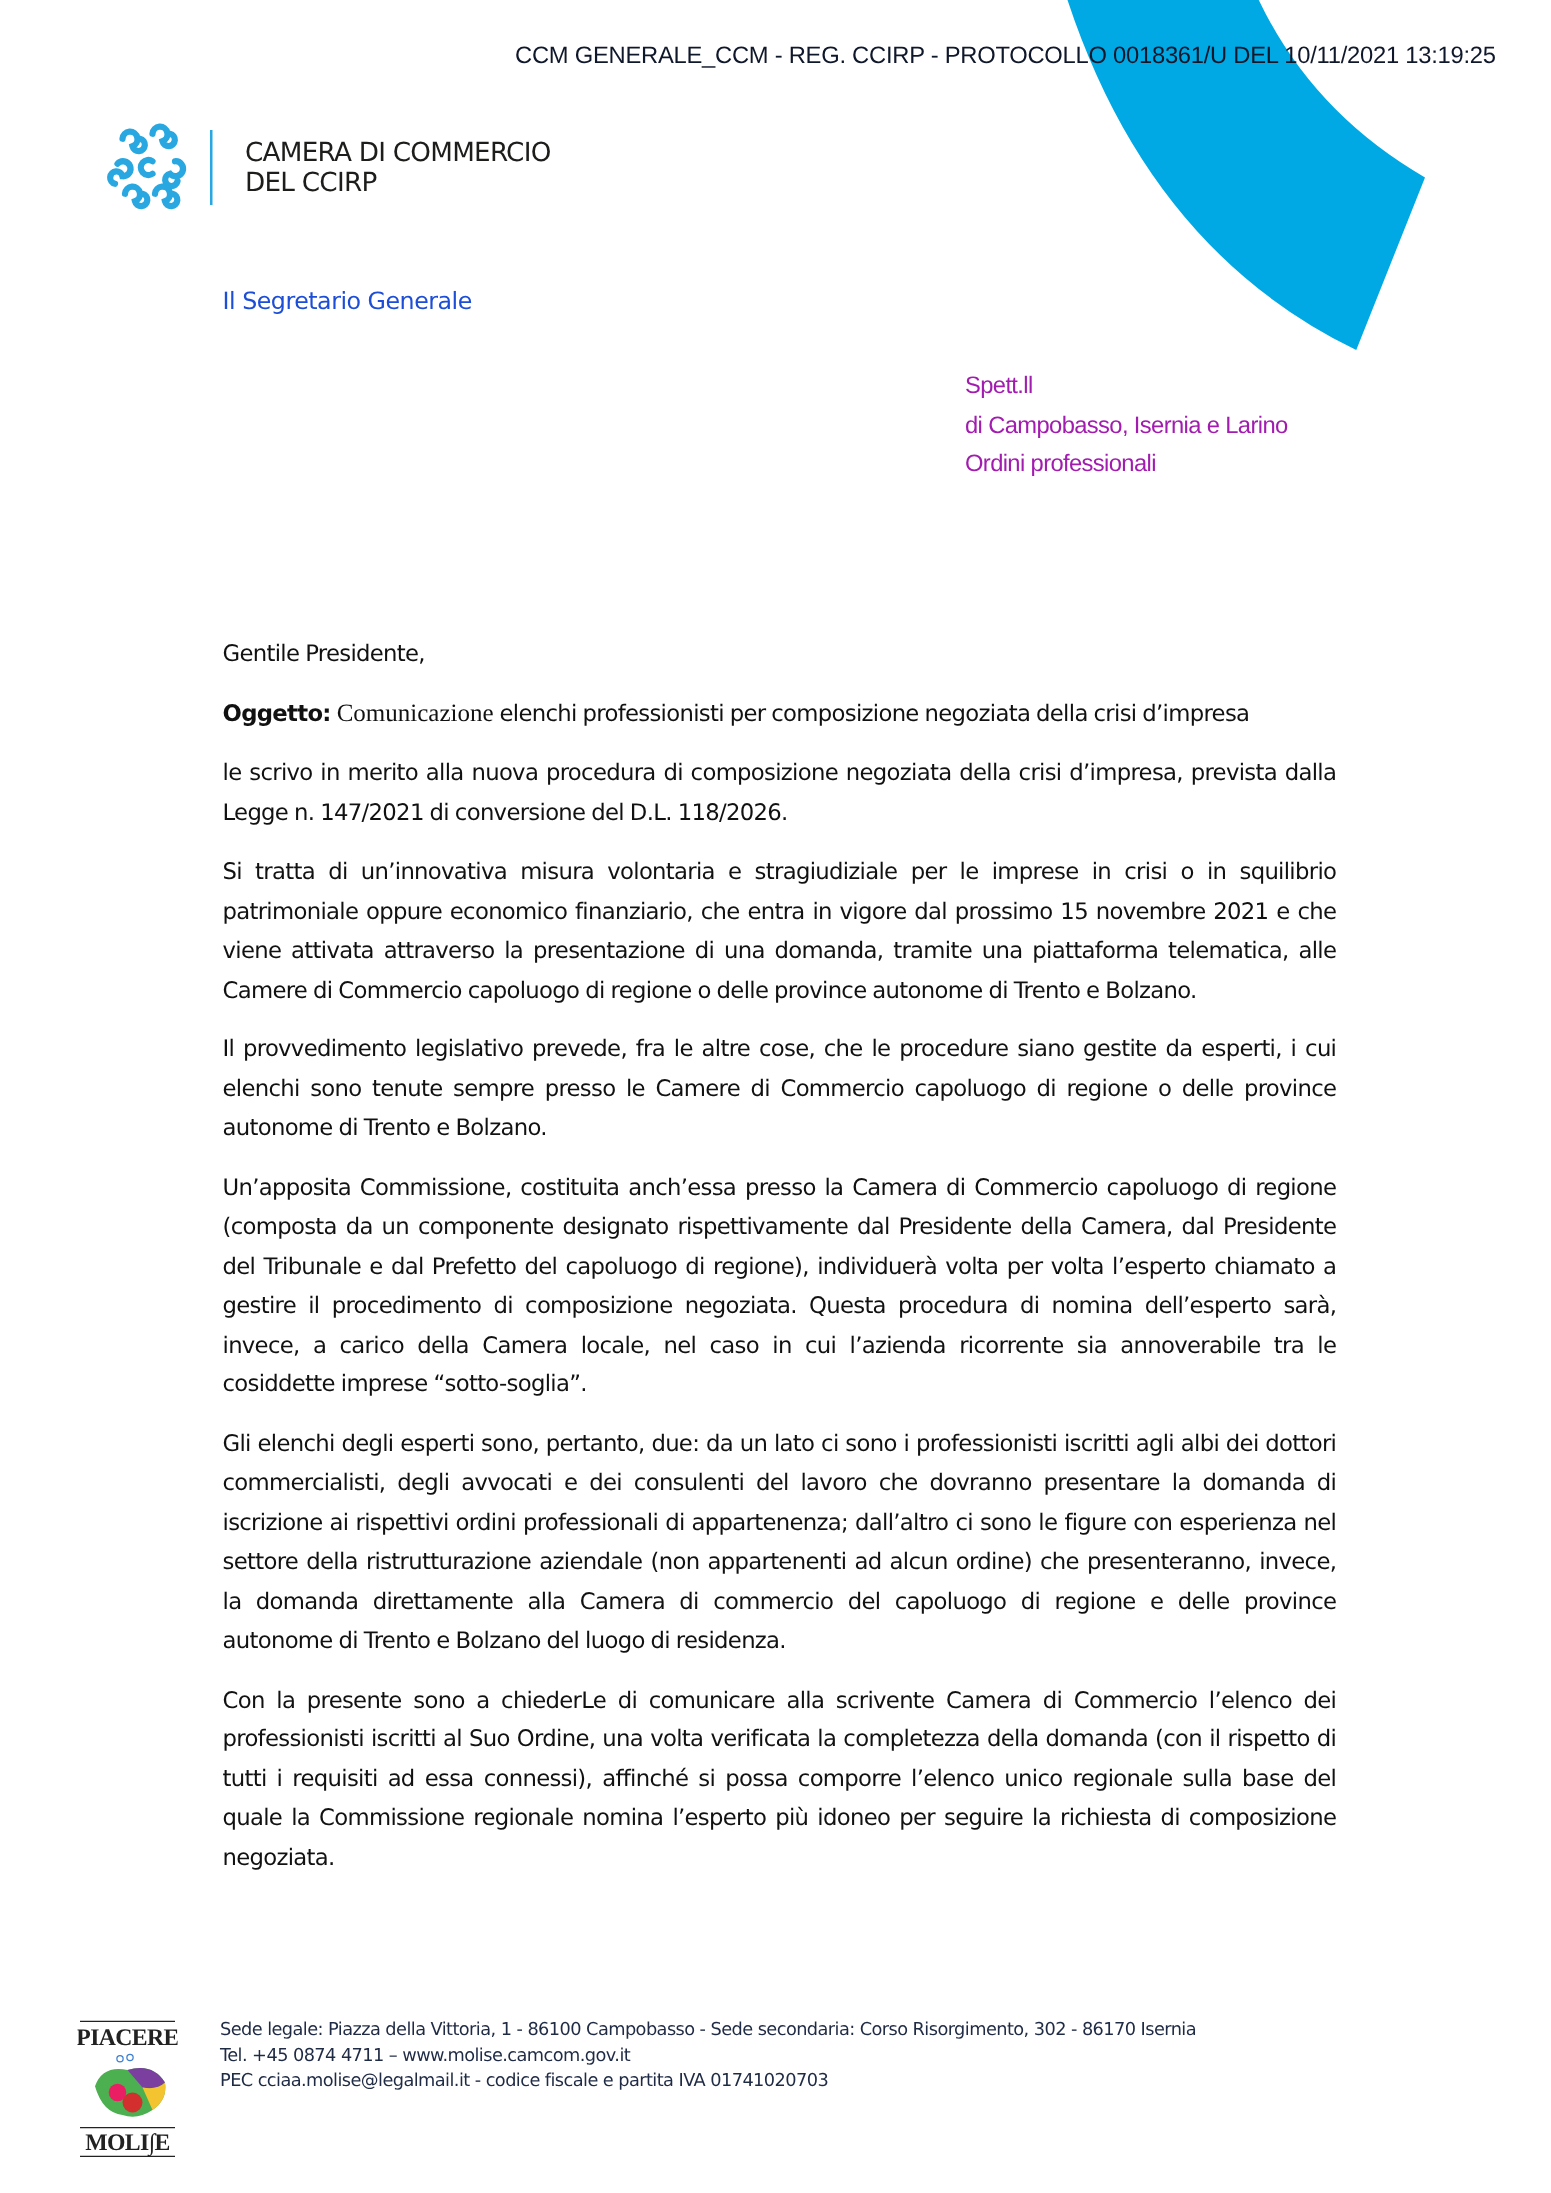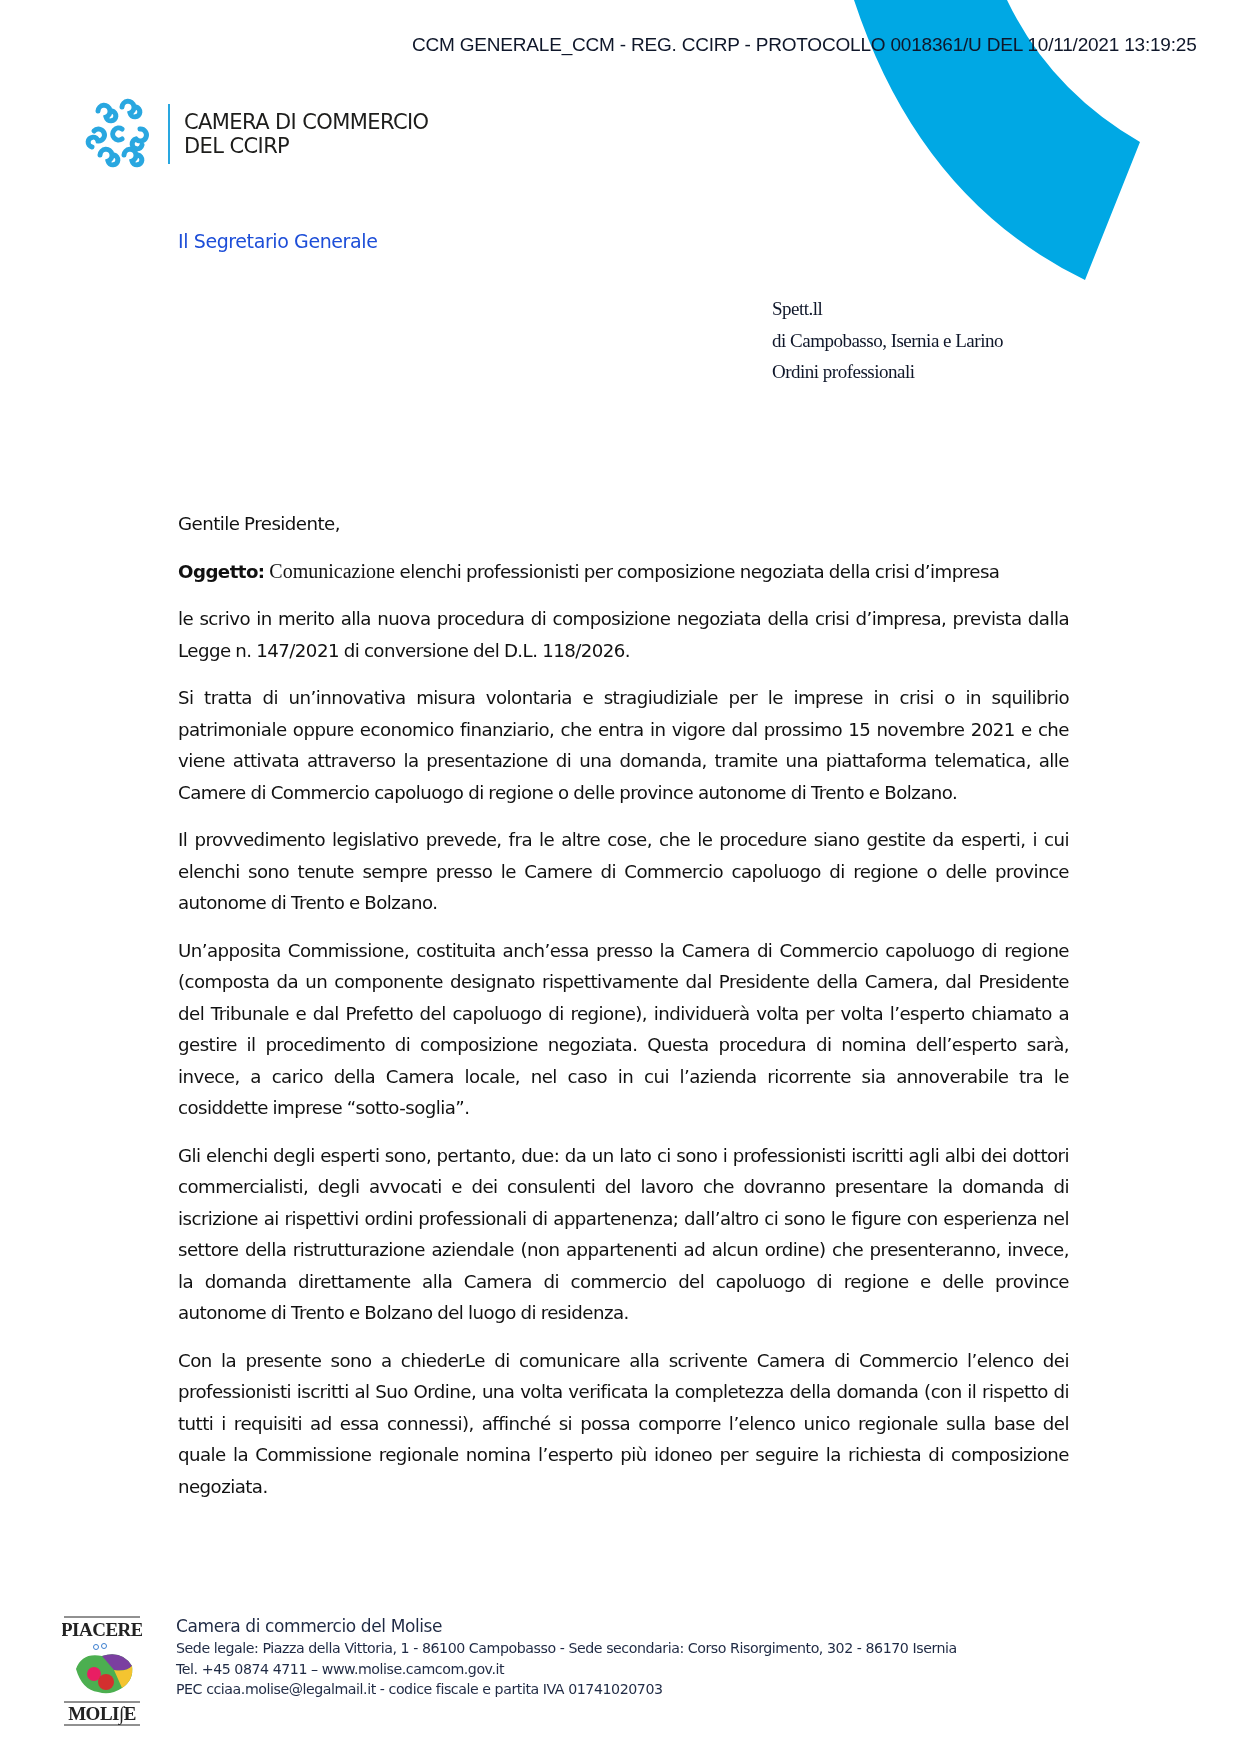--- a/index.html
+++ b/index.html
@@ -9,23 +9,23 @@
     }
     .arc { position: absolute; left: 0; top: 0; width: 1241px; height: 320px; z-index: 0; }
     .protocol {
       position: absolute; top: 34px; left: 412px; width: 800px;
       font-family: "Liberation Sans", sans-serif; font-size: 19px; letter-spacing: -0.2px;
       color: #0f172a; white-space: nowrap; z-index: 2;
     }
     .logo { position: absolute; left: 82px; top: 97px; display: flex; align-items: center; z-index: 2; }
     .logo-mark { width: 70px; height: 74px; }
     .logo-divider { width: 2px; height: 60px; background: #29a7e0; margin: 0 14px 0 16px; }
-    .logo-text { font-family: "DejaVu Sans", sans-serif; font-size: 21px; line-height: 24px; color: #1d1d1b; letter-spacing: -0.6px; }
+    .logo-text { font-family: "DejaVu Sans", sans-serif; font-size: 21px; line-height: 24px; color: #1d1d1b; letter-spacing: -0.6px; margin-left: 12px; }
     .sender { position: absolute; left: 178px; top: 230px; font-family: "DejaVu Sans", sans-serif; font-size: 19px; color: #1d4ed8; letter-spacing: -0.4px; z-index: 2; }
-    .recipient { position: absolute; left: 772px; top: 293px; font-family: Liberation Serif, serif; font-size: 19px; line-height: 31.5px; color: #0f172a; letter-spacing: -0.5px; z-index: 2; }
+    .recipient { position: absolute; left: 772px; top: 293px; font-family: Liberation Sans, sans-serif; font-size: 19px; line-height: 31.5px; color: #a21caf; letter-spacing: -0.5px; z-index: 2; }
     .letter {
       position: absolute; left: 178px; top: 508px; width: 891px;
       font-family: "DejaVu Sans", sans-serif; font-size: 18.2px; line-height: 31.5px;
       letter-spacing: -0.55px; word-spacing: -0.5px; color: #111; z-index: 2;
     }
     .letter p { margin: 0 0 16px 0; text-align: justify; }
     .subject-label { font-weight: bold; }
     .subject-serif { font-family: "Liberation Serif", serif; font-size: 20px; letter-spacing: 0; }
     .footer { position: absolute; left: 62px; top: 1614px; display: flex; z-index: 2; }
     .footer-logo { width: 80px; height: 118px; }
@@ -94,18 +94,17 @@
     <path d="M14 55 Q20 38 40 42 Q60 36 70 52 Q72 66 60 74 Q48 82 36 78 Q20 76 14 55 Z" fill="#4caf50"></path>
     <path d="M40 42 Q60 36 70 52 Q64 58 52 56 Z" fill="#7b3fa0"></path>
     <path d="M52 56 Q64 58 70 52 Q72 66 60 74 Z" fill="#f4c430"></path>
     <circle cx="32" cy="60" r="7" fill="#e91e63"></circle>
     <circle cx="44" cy="68" r="8" fill="#d32f2f"></circle>
     <line x1="2" y1="88" x2="78" y2="88" stroke="#222" stroke-width="1"></line>
     <text x="40" y="106" text-anchor="middle" font-family="Liberation Serif, serif" font-size="19" font-weight="bold" fill="#222" letter-spacing="-0.5">MOLI∫E</text>
     <line x1="2" y1="111" x2="78" y2="111" stroke="#222" stroke-width="1"></line>
   </svg>
   <div class="footer-text">
-    <div class="footer-title">Camera di commercio del Molise</div>
     <div class="footer-line">Sede legale: Piazza della Vittoria, 1 - 86100 Campobasso - Sede secondaria: Corso Risorgimento, 302 - 86170 Isernia</div>
     <div class="footer-line">Tel. +45 0874 4711 – www.molise.camcom.gov.it</div>
     <div class="footer-line">PEC cciaa.molise@legalmail.it - codice fiscale e partita IVA 01741020703</div>
   </div>
 </div>
 
 </body></html>

